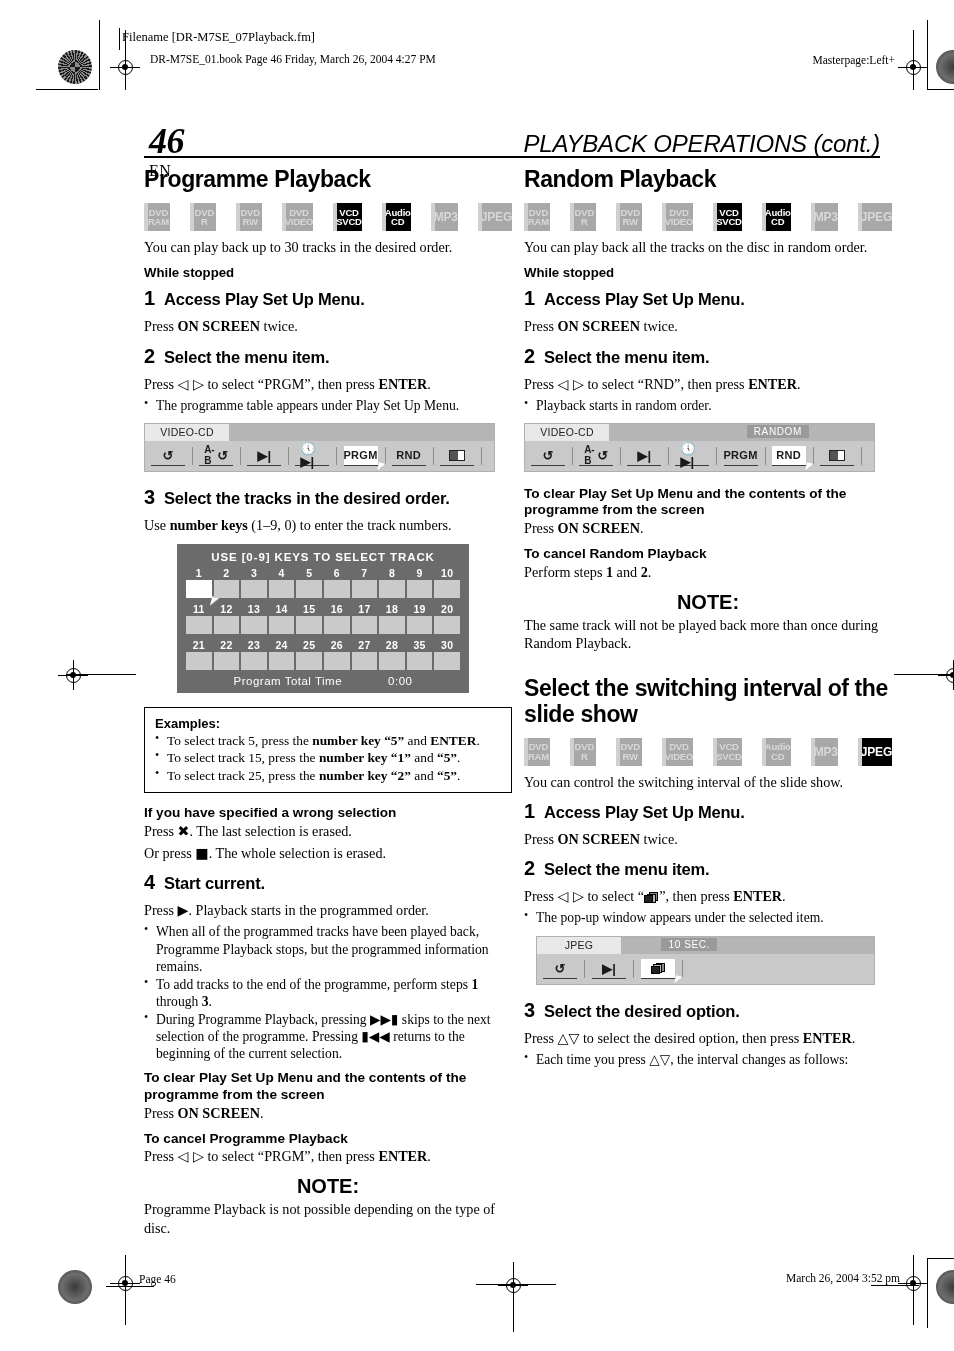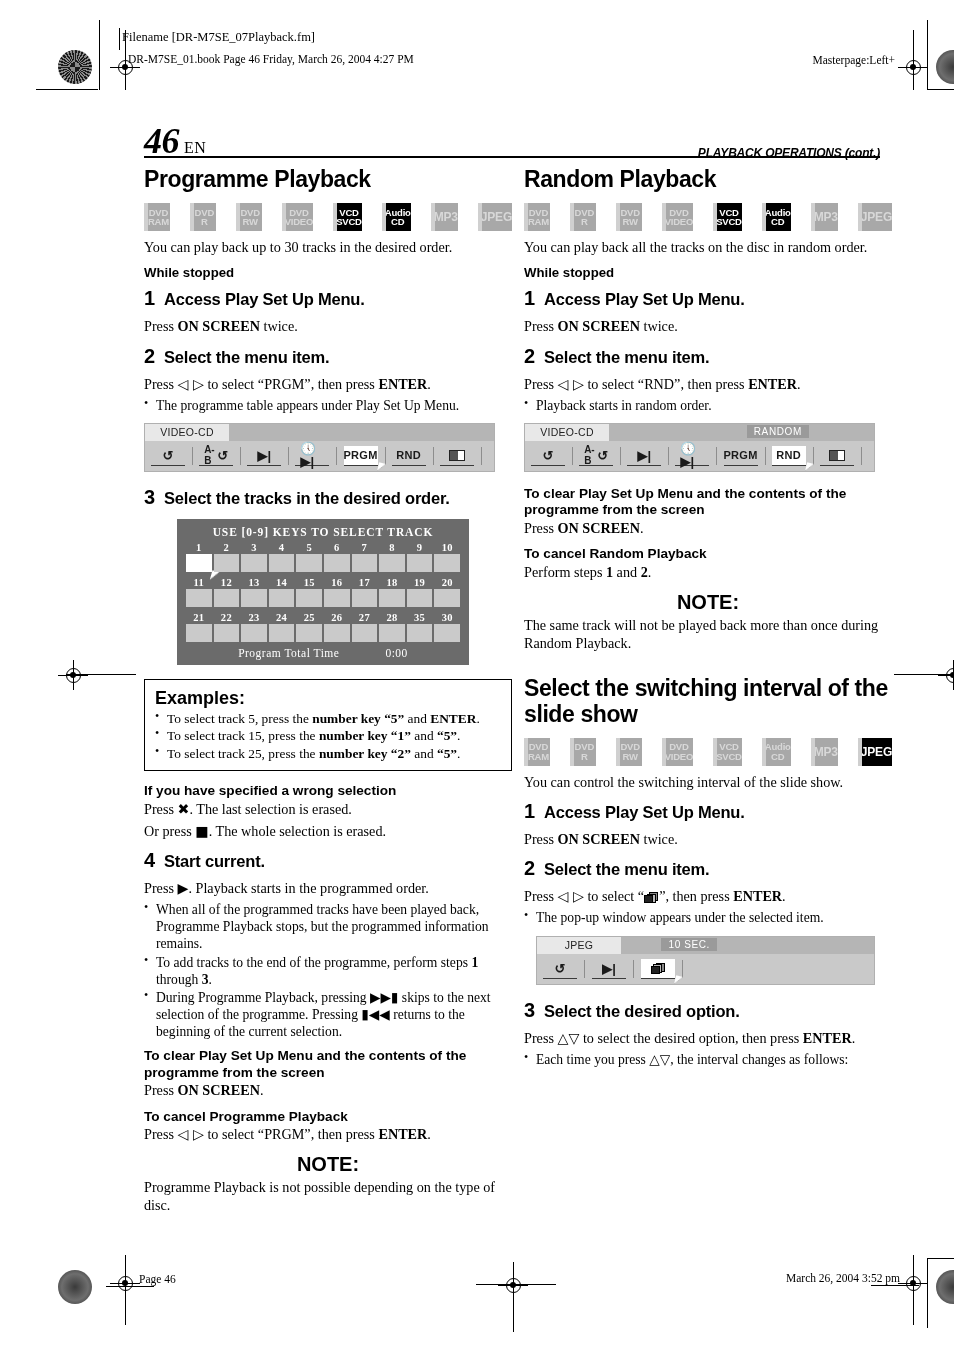--- a/index.html
+++ b/index.html
@@ -43,55 +43,55 @@
   }
   .trimline { position: absolute; background: #000; }
 
   
   .meta-filename {
     position: absolute; left: 86px; top: 30px;
     font-size: 12.5px; font-family: "Liberation Serif", serif;
     white-space: nowrap;
   }
   .meta-bookline {
-    position: absolute; left: 92px; top: 53px;
+    position: absolute; left: 114px; top: 53px;
     font-size: 11.5px; font-family: "Liberation Serif", serif;
     white-space: nowrap;
   }
   .meta-masterpage {
     position: absolute; right: 95px; top: 54px;
     font-size: 11.5px; white-space: nowrap;
   }
   .meta-pagefoot {
     position: absolute; left: 103px; top: 1273px;
     font-size: 11.5px; white-space: nowrap;
   }
   .meta-datefoot {
     position: absolute; right: 90px; top: 1272px;
     font-size: 11.5px; white-space: nowrap;
   }
   .vrule { position: absolute; background: #000; width: 1px; }
 
   
   .pagenum-wrap {
     position: absolute; left: 108px; top: 120px;
-    display: flex; align-items: baseline;
+    display: flex; align-items: baseline; flex-direction: column;
   }
   .pagenum {
     font-family: "Liberation Serif", serif;
     font-size: 36px; font-style: italic; font-weight: 700;
     letter-spacing: -0.5px;
   }
   .pagenum-en {
     font-size: 16px; margin-left: 5px; letter-spacing: 0.5px;
   }
   .runhead {
-    position: absolute; right: 110px; top: 146px;
-    font-family: "Liberation Sans", sans-serif;
-    font-size: 12px; font-weight: 700; font-style: italic;
+    position: absolute; right: 110px; top: 130px;
+    font-family: "Liberation Sans", sans-serif;
+    font-size: 24px; font-weight: 400; font-style: italic;
     letter-spacing: -0.2px; white-space: nowrap;
   }
   .headrule {
     position: absolute; left: 108px; top: 156px;
     width: 736px; height: 2.2px; background: #000;
   }
 
   
   .col {
     position: absolute; top: 166px; width: 368px;
@@ -226,21 +226,21 @@
     filter: drop-shadow(0.6px 0.6px 0 #333);
     transform: rotate(14deg);
   }
   .glyph { font-size: 13px; line-height: 1; }
 
   
   .trackbox {
     width: 292px; background: #6b6b6b; color: #fff;
     margin: 10px auto 14px 33px;
     padding: 7px 9px 6px 9px;
-    font-family: Liberation Serif, serif;
+    font-family: Liberation Sans, sans-serif;
   }
   .tb-title {
     text-align: center; font-size: 11.5px; font-weight: 700;
     letter-spacing: 0.9px; margin-bottom: 4px;
   }
   .tb-rowlabels {
     display: grid; grid-template-columns: repeat(10, 1fr);
     gap: 2px; margin-bottom: 1px;
   }
   .tb-rowlabels span {
@@ -266,21 +266,21 @@
     font-size: 11.5px; letter-spacing: 0.5px; margin-top: 2px;
   }
 
   
   .exbox {
     border: 1.4px solid #000; padding: 8px 10px 8px 10px;
     margin: 8px 0 12px 0;
   }
   .exbox .ttl {
     font-family: "Liberation Sans", sans-serif;
-    font-weight: 700; font-size: 18px; margin-bottom: 1px;
+    font-weight: 700; font-size: 13px; margin-bottom: 1px;
   }
   .exbox ul { list-style: none; }
   .exbox li {
     position: relative; padding-left: 12px;
     font-size: 13.4px; line-height: 1.3;
   }
   .exbox li::before {
     content: "\2022"; position: absolute; left: 0; top: -1px; font-size: 12px;
   }
 
@@ -455,20 +455,21 @@
             <span style="display:inline-block;width:16px;height:11px;border:1.5px solid #222;background:linear-gradient(90deg,#555 0 60%,#fff 60% 100%);"></span>
           </div>
         <div class="osd-sep"></div>
       </div>
     </div>
 
     <div class="step">
       <span class="n">3</span>
       <span class="t">Select the tracks in the desired order.</span>
     </div>
+    <p class="body">Use <b>number keys</b> (1–9, 0) to enter the track numbers.</p>
 
     <div class="trackbox">
       <div class="tb-title">USE [0-9] KEYS TO SELECT TRACK</div>
       <div id="track-grid">
           <div class="tb-rowlabels">
             <span>1</span>
             <span>2</span>
             <span>3</span>
             <span>4</span>
             <span>5</span>

